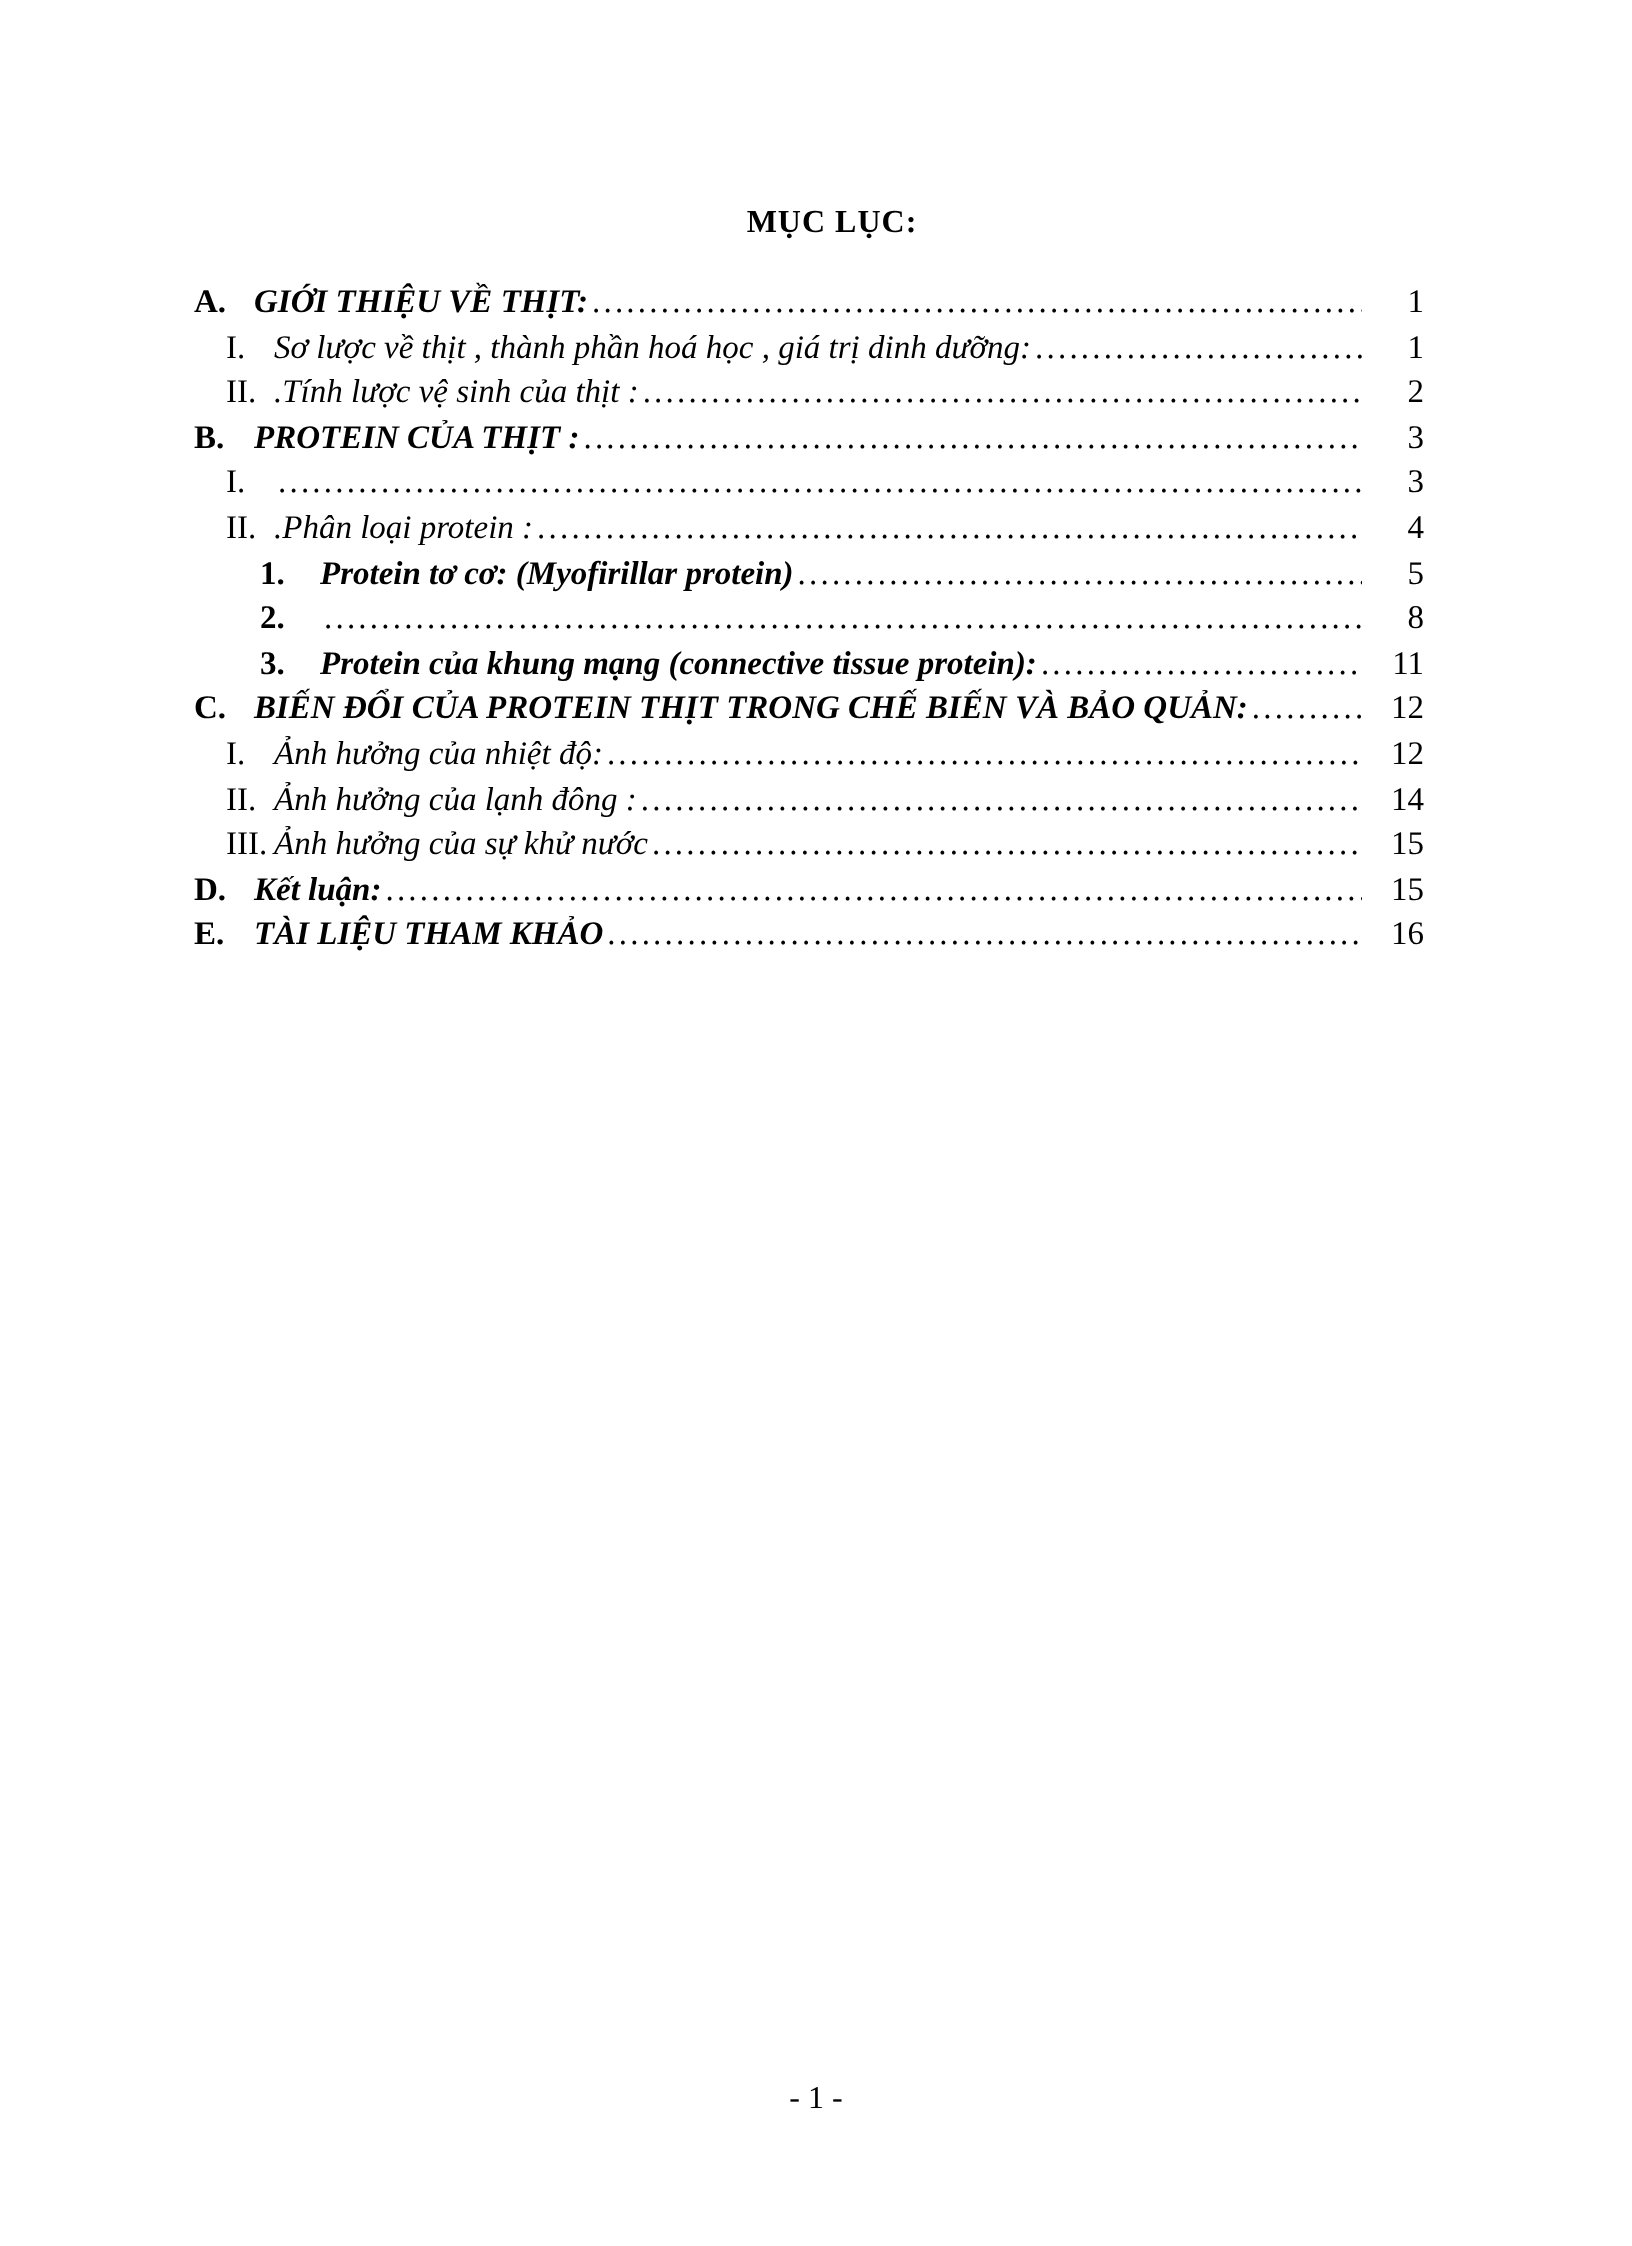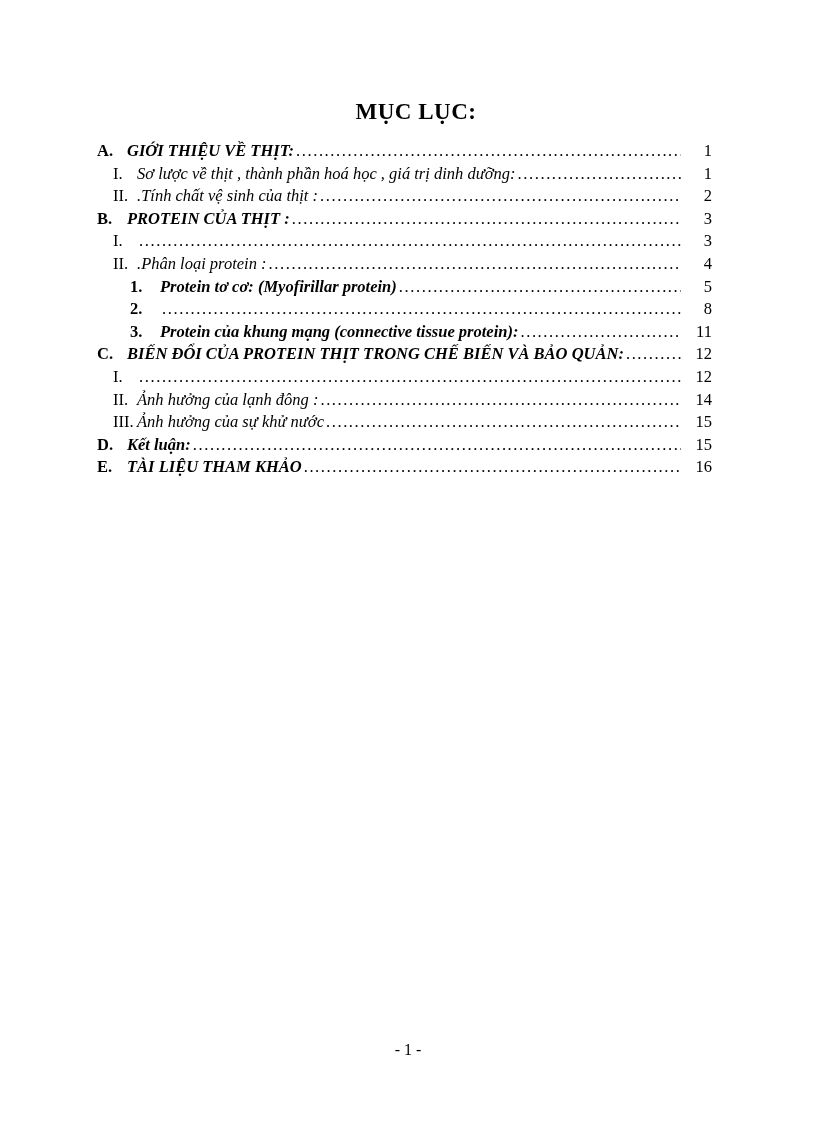--- a/index.html
+++ b/index.html
@@ -17,21 +17,21 @@
     overflow: hidden;
   }
   .toc-container {
     position: absolute;
     top: 100px;
     left: 0;
     right: 0;
   }
   .toc-title {
     text-align: center;
-    font-size: 23px;
+    font-size: 16px;
     font-weight: bold;
     line-height: 24px;
     letter-spacing: 0.5px;
     margin: 0 0 16px 16px;
   }
   .toc-list {
     padding-right: 104px;
   }
   .toc-row {
     display: flex;
@@ -102,21 +102,21 @@
           <span class="page-num">1</span>
         </div>
         <div class="toc-row level-1">
           <span class="marker">I.</span>
           <span class="label">Sơ lược về thịt , thành phần hoá học , giá trị dinh dưỡng:</span>
           <span class="leader"></span>
           <span class="page-num">1</span>
         </div>
         <div class="toc-row level-1">
           <span class="marker">II.</span>
-          <span class="label">.Tính chất vệ sinh của thịt :</span>
+          <span class="label">.Tính lược vệ sinh của thịt :</span>
           <span class="leader"></span>
           <span class="page-num">2</span>
         </div>
         <div class="toc-row level-0 bold">
           <span class="marker">B.</span>
           <span class="label">PROTEIN CỦA THỊT :</span>
           <span class="leader"></span>
           <span class="page-num">3</span>
         </div>
         <div class="toc-row level-1">
@@ -148,20 +148,21 @@
           <span class="page-num">11</span>
         </div>
         <div class="toc-row level-0 bold">
           <span class="marker">C.</span>
           <span class="label">BIẾN ĐỔI CỦA PROTEIN THỊT TRONG CHẾ BIẾN VÀ BẢO QUẢN:</span>
           <span class="leader"></span>
           <span class="page-num">12</span>
         </div>
         <div class="toc-row level-1">
           <span class="marker">I.</span>
+          <span class="label">Ảnh hưởng của nhiệt độ:</span>
           <span class="leader"></span>
           <span class="page-num">12</span>
         </div>
         <div class="toc-row level-1">
           <span class="marker">II.</span>
           <span class="label">Ảnh hưởng của lạnh đông :</span>
           <span class="leader"></span>
           <span class="page-num">14</span>
         </div>
         <div class="toc-row level-1">

